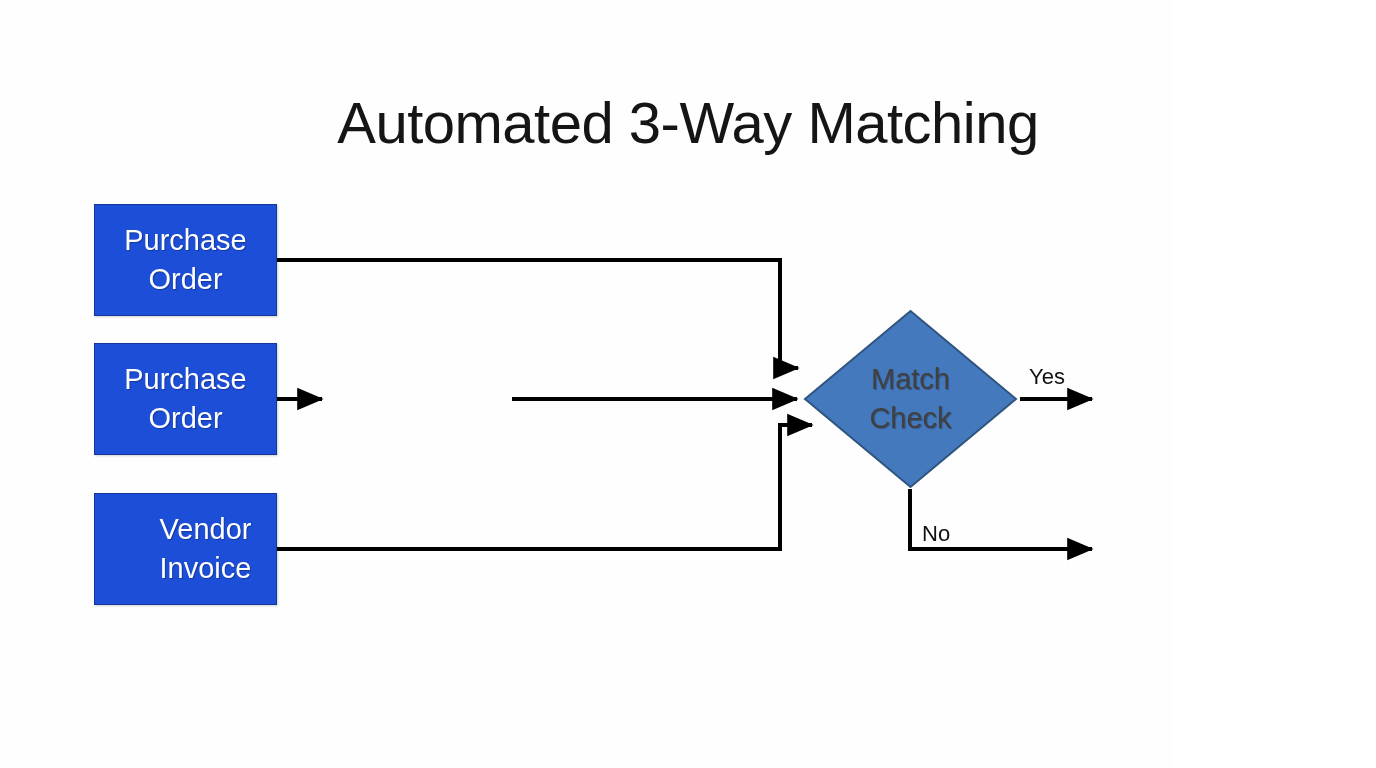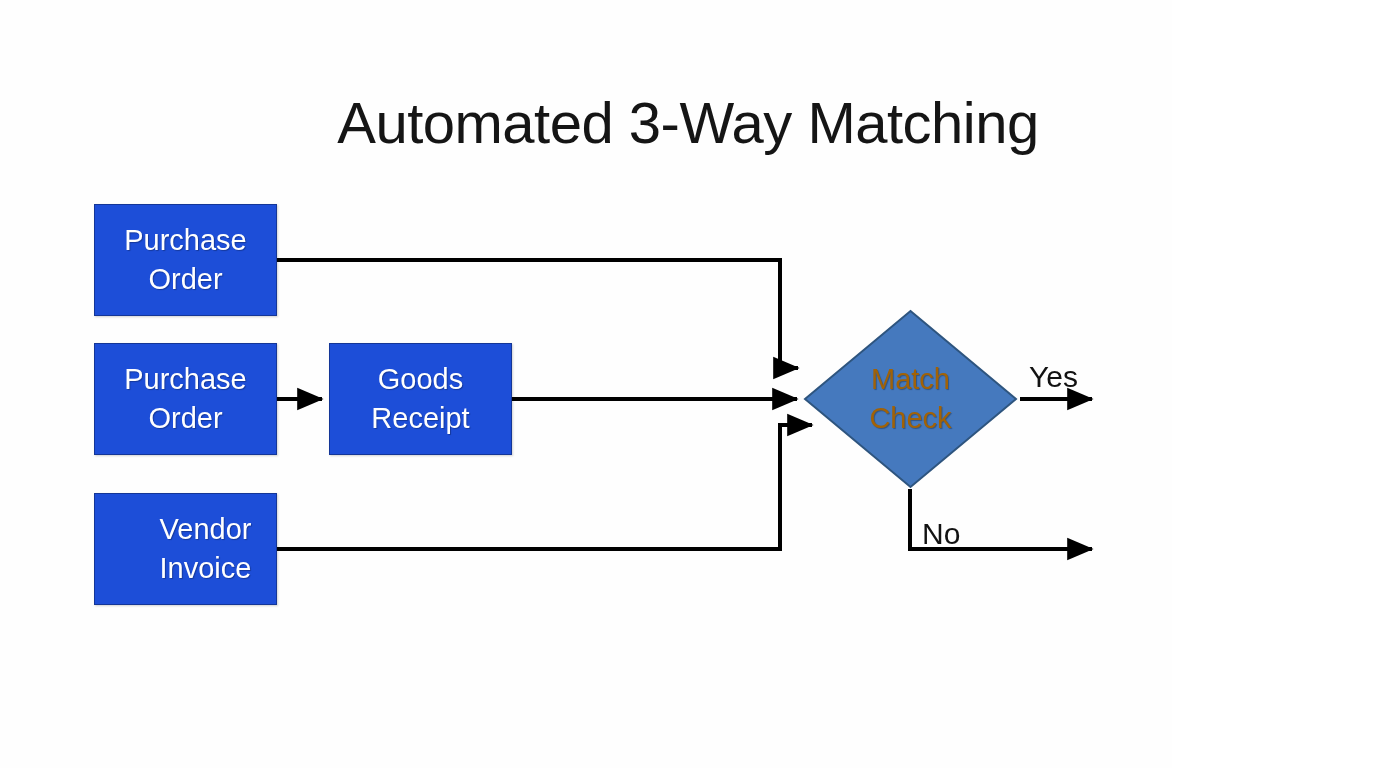--- a/index.html
+++ b/index.html
@@ -72,31 +72,31 @@
     width: 100%; height: 100%;
   }
   .decision .dlabel {
     position: absolute;
     left: 0; top: 0;
     width: 100%; height: 100%;
     display: flex;
     align-items: center;
     justify-content: center;
     text-align: center;
-    color: #a16207;
+    color: #404040;
     font-size: 29px;
     line-height: 39px;
     text-shadow: 1px 1px 1px rgba(0,0,0,0.30);
     white-space: pre-line;
   }
 
   .edge-label {
     position: absolute;
     color: #121212;
-    font-size: 30px;
+    font-size: 22px;
     line-height: 34px;
     white-space: nowrap;
   }
 </style>
 </head>
 <body>
 
 <div id="canvas">
 
   <div class="diagram-title">Automated 3-Way Matching</div>
@@ -124,24 +124,20 @@
   <div class="node box green" style="left:94px; top:204px; width:183px; height:112px;">
     <span class="node-label">Purchase
 Order</span>
   </div>
 
   <div class="node box green" style="left:94px; top:343px; width:183px; height:112px;">
     <span class="node-label">Purchase
 Order</span>
   </div>
 
-  <div class="node box green" style="left:329px; top:343px; width:183px; height:112px;">
-    <span class="node-label">Goods
-Receipt</span>
-  </div>
 
   <div class="node box green" style="left:94px; top:493px; width:183px; height:112px;padding-left:40px;">
     <span class="node-label">Vendor
 Invoice</span>
   </div>
 
   <div class="decision" style="left:803px; top:309px; width:215px; height:180px;">
     <svg class="dshape" viewBox="0 0 215 180" xmlns="http://www.w3.org/2000/svg">
       <polygon points="107.5,2 213,90 107.5,178 2,90" fill="#4579BE" stroke="#2E557F" stroke-width="2"></polygon>
     </svg>

